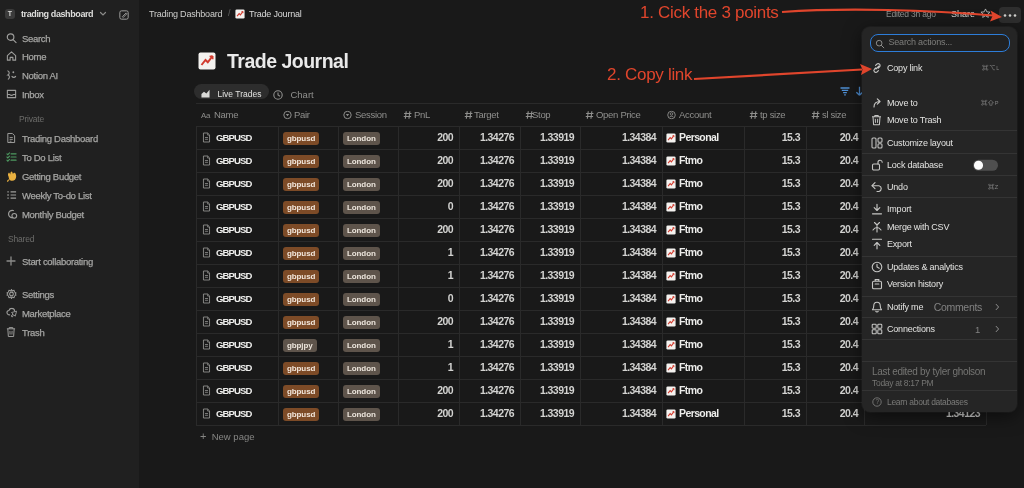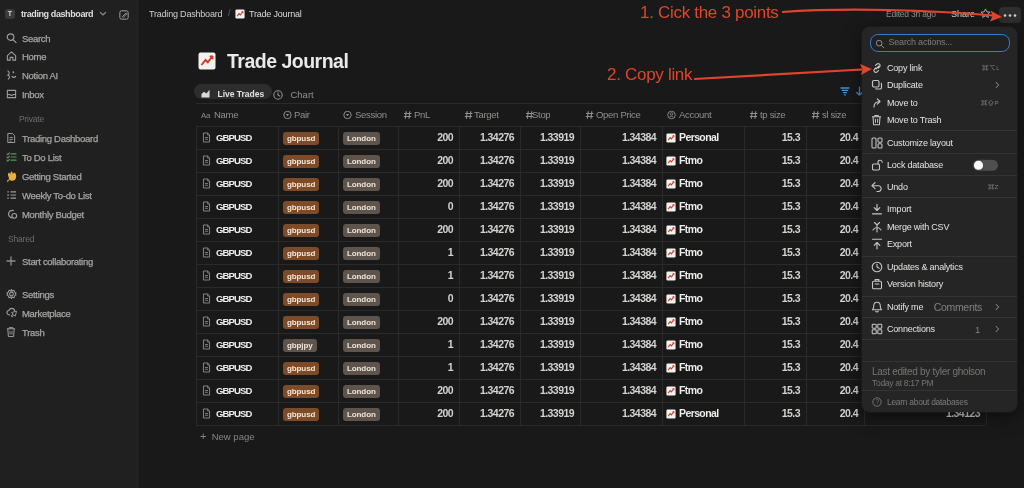--- a/index.html
+++ b/index.html
@@ -111,21 +111,21 @@
       </span>
       <span class="tx">To Do List</span>
     </div>
   <div class="sb-item" style="top:166px;">
       <span class="ic">
         <svg width="12" height="12" viewBox="0 0 12 12">
           <path d="M2.5 6.5 C1.5 5 2 3 3 2.5 L4.5 4.5 C4 2.5 5 1.5 6 1.5 L7 4 C7.5 2.5 9 2.5 9.5 3.5 C10.5 5.5 10.5 8 9 9.8 C7.5 11.3 4.5 11.2 3.2 9.5 Z" fill="#e8b040"></path>
           <path d="M3.2 9.8 C2 10.2 1.5 11 1.8 11.8" stroke="#e8b040" stroke-width="1.2" fill="none"></path>
         </svg>
       </span>
-      <span class="tx">Getting Started</span>
+      <span class="tx">Getting Budget</span>
     </div>
   <div class="sb-item" style="top:204px;">
       <span class="ic">
         <svg width="12" height="11" viewBox="0 0 13 12">
           <path d="M8 2.2 A4 4 0 1 0 8 9.8" stroke="#9d9d9b" stroke-width="1.3" fill="none" stroke-linecap="round"></path>
           <circle cx="9" cy="8" r="2.6" stroke="#9d9d9b" stroke-width="1.2" fill="#202020"></circle>
         </svg>
       </span>
       <span class="tx">Monthly Budget</span>
     </div>
@@ -206,21 +206,21 @@
       <rect x="0.5" y="0.5" width="17" height="17" rx="2" fill="#f4f2ef"></rect>
       <path d="M3.5 13 L7.5 8 L9.8 10.3 L14.5 4.2" stroke="#d23b2e" stroke-width="2" fill="none"></path>
       <path d="M14.7 4 L14.8 7.2 M14.7 4 L11.6 4.6" stroke="#d23b2e" stroke-width="1.5" fill="none"></path>
     </svg>
   <div class="abs" style="left:227px;top:50px;font-size:19.5px;font-weight:700;color:#eaeaea;letter-spacing:-0.5px;">Trade Journal</div>
 
   <div class="abs" style="left:194px;top:84px;height:15px;background:#2d2d2d;border-radius:8px;padding:0 8px 0 7px;line-height:15px;">
     <svg style="display:inline-block;vertical-align:-1px;" width="9" height="9" viewBox="0 0 10 10">
         <path d="M0.5 9.5 V5.5 L3.3 3 L6 5 L9.5 0.8 V9.5 Z" fill="#d9d9d7"></path>
       </svg>
-    <span style="font-size:8.5px;font-weight:700;color:#e2e2e0;margin-left:3px;">Live Trades</span>
+    <span style="font-size:8.5px;font-weight:400;color:#e2e2e0;margin-left:3px;">Live Trades</span>
   </div>
   <div class="abs" style="left:273px;top:87px;height:12px;line-height:12px;">
     <svg style="display:inline-block;vertical-align:-1.5px;" width="10" height="10" viewBox="0 0 10 10">
         <circle cx="5" cy="5" r="4.2" stroke="#90908e" stroke-width="1.1" fill="none"></circle>
         <path d="M5 2.6 V5 L7 6.2" stroke="#90908e" stroke-width="1.1" fill="none"></path>
       </svg>
     <span style="font-size:9.5px;color:#90908e;margin-left:3px;">Chart</span>
   </div>
 
   <svg class="abs" style="left:840px;top:86.5px;" width="10" height="9" viewBox="0 0 10 9">
@@ -724,34 +724,20 @@
           <path d="M2.6 2.6 H6.4 V6.4 H2.6 Z" stroke="#828282" stroke-width="0.9" fill="none"></path>
           <circle cx="1.8" cy="1.8" r="1.1" stroke="#828282" stroke-width="0.8" fill="none"></circle>
           <circle cx="7.2" cy="1.8" r="1.1" stroke="#828282" stroke-width="0.8" fill="none"></circle>
           <circle cx="1.8" cy="7.2" r="1.1" stroke="#828282" stroke-width="0.8" fill="none"></circle>
           <circle cx="7.2" cy="7.2" r="1.1" stroke="#828282" stroke-width="0.8" fill="none"></circle>
           <path d="M11 1.5 h2 l3 6 h2.2 M14.5 1.5 h3.7" stroke="#828282" stroke-width="0.9" fill="none"></path>
           <text x="20" y="8" font-size="8" fill="#828282" font-family="Liberation Sans">L</text>
         </svg>
       </span>
     </div>
-  <div class="mi" style="top:49px;">
-      <span class="ic">
-        <svg width="12" height="12" viewBox="0 0 12 12">
-          <rect x="1.5" y="1.5" width="6.5" height="6.5" rx="1.5" stroke="#c6c6c4" stroke-width="1.15" fill="none"></rect>
-          <path d="M4.5 10 A1.6 1.6 0 0 0 6 10.5 H8.9 A1.6 1.6 0 0 0 10.5 8.9 V6 A1.6 1.6 0 0 0 10 4.5" stroke="#c6c6c4" stroke-width="1.15" fill="none" transform="translate(0,-0.5)"></path>
-        </svg>
-      </span>
-      <span class="tx">Duplicate</span>
-      <span class="chev">
-        <svg width="4.5" height="8" viewBox="0 0 5 9">
-          <path d="M1 1.2 L4 4.5 L1 7.8" stroke="#929292" stroke-width="1.1" fill="none"></path>
-        </svg>
-      </span>
-    </div>
   <div class="mi" style="top:66.5px;">
       <span class="ic">
         <svg width="12" height="12" viewBox="0 0 12 12">
           <path d="M1.5 9.5 C1.5 5.5 4 4 7.5 4 M7.5 4 L4.8 1.3 M7.5 4 L4.8 6.7" stroke="#c6c6c4" stroke-width="1.15" fill="none" stroke-linecap="round" stroke-linejoin="round" transform="translate(1.5,0.5)"></path>
         </svg>
       </span>
       <span class="tx">Move to</span>
       <span class="rt" style="right:7px;">
         <svg width="18.4" height="7.1" viewBox="0 0 26 10">
           <path d="M2.6 2.6 H6.4 V6.4 H2.6 Z" stroke="#828282" stroke-width="0.9" fill="none"></path>

